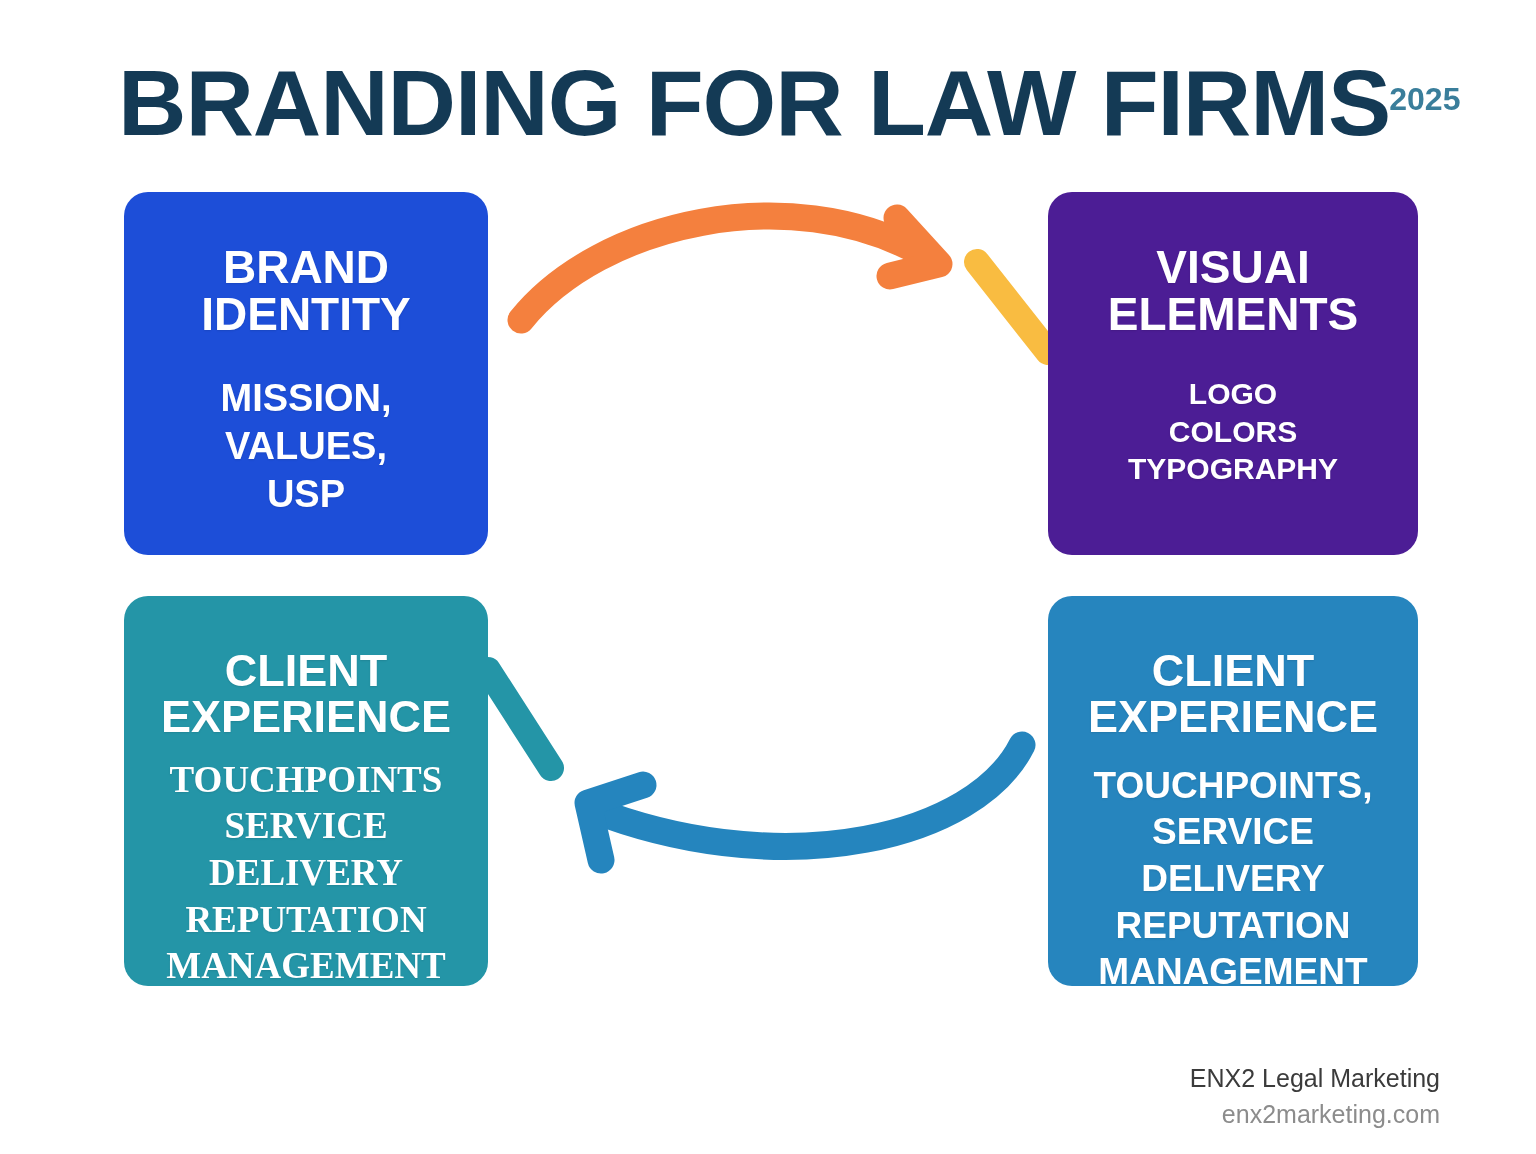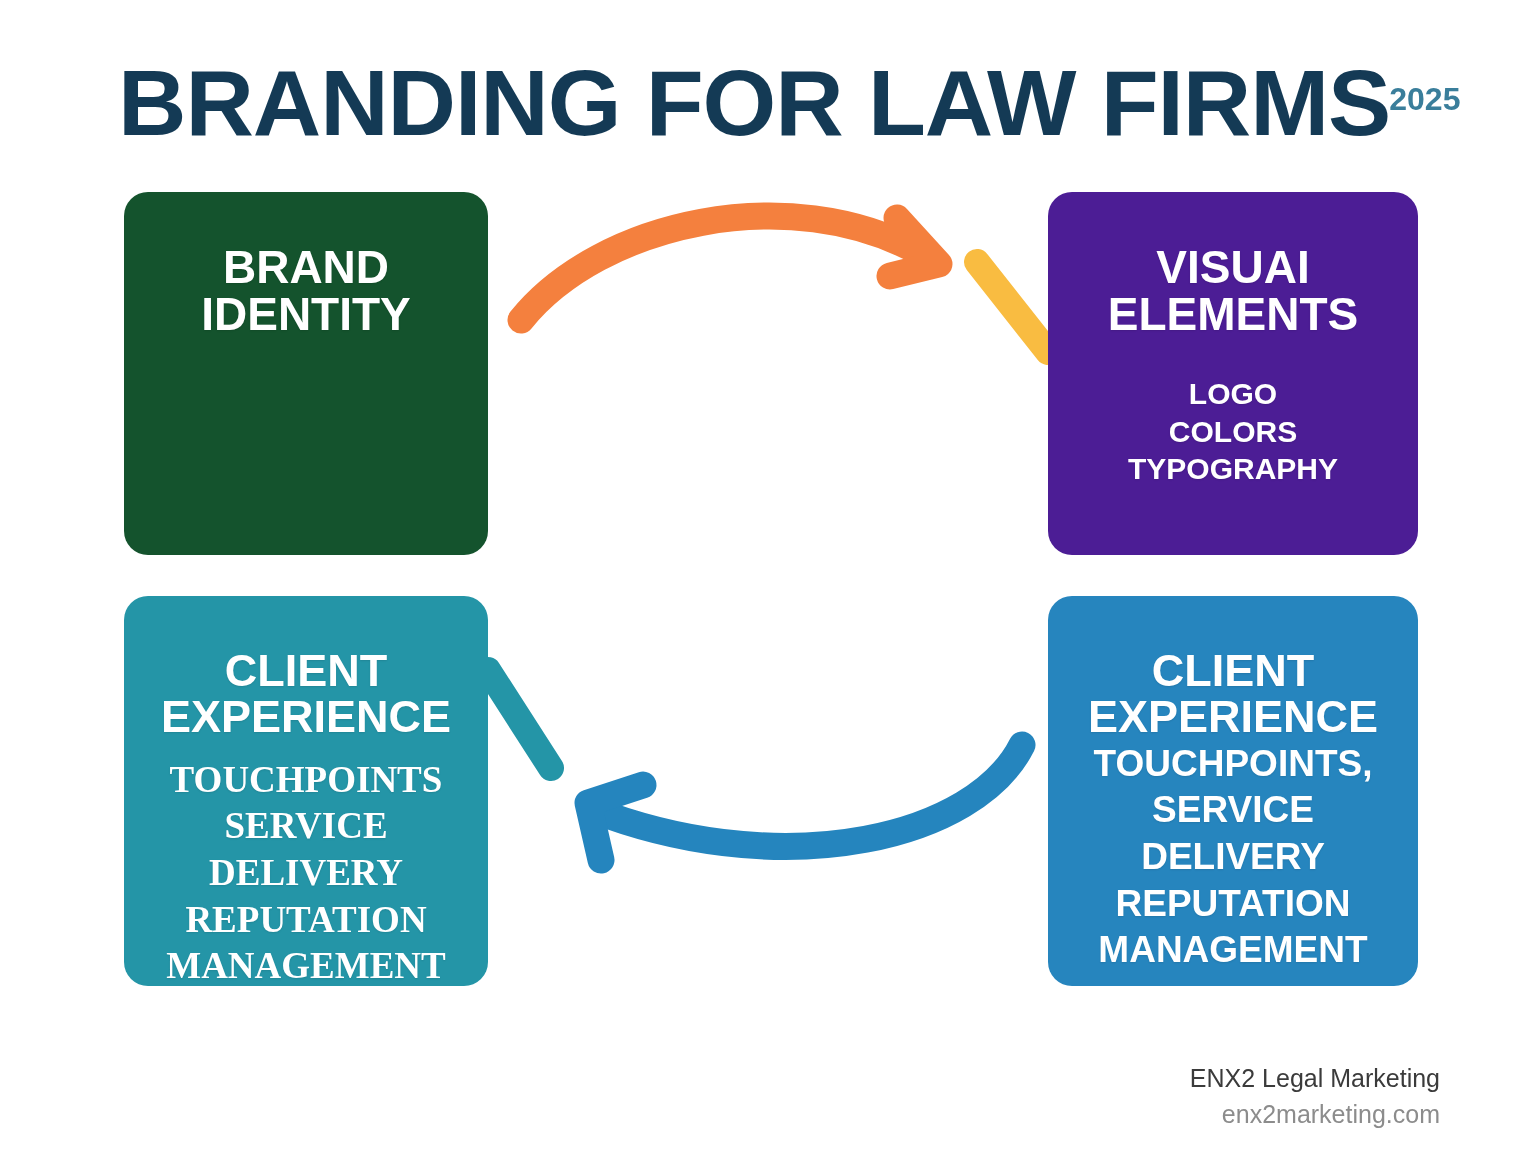--- a/index.html
+++ b/index.html
@@ -94,21 +94,21 @@
     background: #2495A7;
   }
   #box-client-experience-left .heading { font-size: 45px; margin-top: 52px; }
   #box-client-experience-left .body { font-size: 37px; margin-top: 16px; font-family: Liberation Serif, serif; }
 
   #box-client-experience-right {
     left: 1048px; top: 596px; width: 370px; height: 390px;
     background: #2685BE;
   }
   #box-client-experience-right .heading { font-size: 45px; margin-top: 52px; }
-  #box-client-experience-right .body { font-size: 37px; }
+  #box-client-experience-right .body { font-size: 37px; margin-top: 22px; }
 
   
   #arrows {
     position: absolute;
     left: 0; top: 0;
     width: 1536px; height: 1154px;
     z-index: 2;
     pointer-events: none;
   }
 
@@ -148,22 +148,23 @@
 
     <path d="M 488 670 L 551 768" stroke="#2495A7" stroke-width="26" stroke-linecap="round" fill="none"></path>
 
     <path d="M 521 320 C 600 222 790 180 921 253" stroke="#F4803E" stroke-width="27" stroke-linecap="round" fill="none"></path>
     <path d="M 897 218 L 939 264 L 890 276" stroke="#F4803E" stroke-width="27" stroke-linecap="round" stroke-linejoin="round" fill="none"></path>
 
     <path d="M 1022 745 C 975 838 790 880 607 815" stroke="#2585BE" stroke-width="27" stroke-linecap="round" fill="none"></path>
     <path d="M 643 785 L 588 803 L 601 860" stroke="#2585BE" stroke-width="27" stroke-linecap="round" stroke-linejoin="round" fill="none"></path>
   </svg>
 
-  <div class="box" id="box-brand-identity" style="background: #14532d;">
+  <div class="box" id="box-brand-identity" style="background: #1d4ed8;">
     <div class="heading">BRAND<br>IDENTITY</div>
+    <div class="body">MISSION,<br>VALUES,<br>USP</div>
   </div>
 
   <div class="box" id="box-visual-elements" style="background: #4c1d95;">
     <div class="heading">VISUAI<br>ELEMENTS</div>
     <div class="body">LOGO<br>COLORS<br>TYPOGRAPHY</div>
   </div>
 
   <div class="box" id="box-client-experience-left" style="background: rgb(36, 149, 167);">
     <div class="heading">CLIENT<br>EXPERIENCE</div>
     <div class="body">TOUCHPOINTS<br>SERVICE DELIVERY<br>REPUTATION<br>MANAGEMENT</div>

